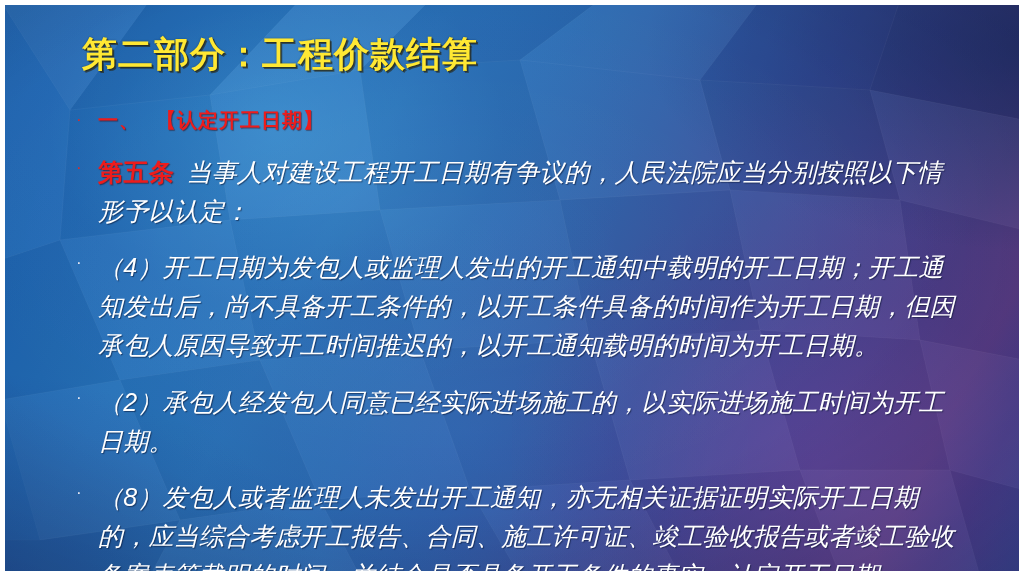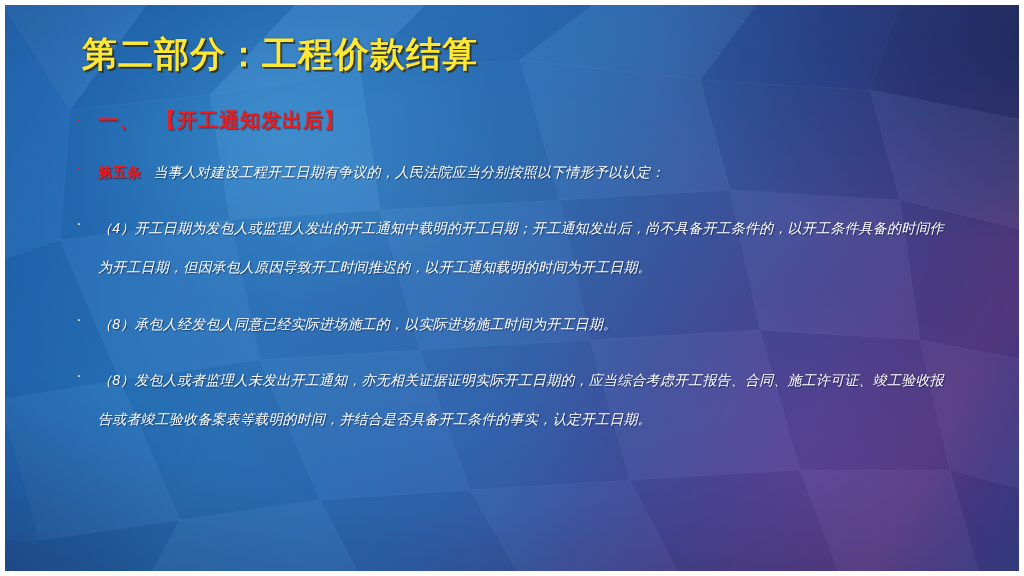--- a/index.html
+++ b/index.html
@@ -138,21 +138,21 @@
     line-height: 30px;
     color: #e8e8f2;
     text-align: left;
     user-select: none;
   }
   .dot-red { color: #d92b2b; }
 
   .ptext {
     flex: 1 1 auto;
     font-style: italic;
-    font-size: 14px;
+    font-size: 25px;
     line-height: 39px;
     letter-spacing: 0.2px;
     text-shadow: 1px 1px 1px rgba(10,20,50,0.55);
   }
 
   
   .p-heading .ptext {
     font-style: normal;
     font-weight: bold;
     font-size: 20px;
@@ -232,36 +232,36 @@
   <div class="bg-vignette"></div>
 
   <div class="content">
 
     <div class="title">第二部分：工程价款结算</div>
 
     <div class="body-block">
 
       <div class="para p-heading p1">
         <span class="dot dot-red">·</span>
-        <span class="ptext"><span>一、</span><span class="gap"></span><span>【开工通知发出后】</span></span>
+        <span class="ptext"><span>一、</span><span class="gap"></span><span>【认定开工日期】</span></span>
       </div>
 
       <div class="para p2">
         <span class="dot dot-red">·</span>
         <span class="ptext"><span class="lead-label">第五条</span><span class="lead-gap"></span><span>当事人对建设工程开工日期有争议的，人民法院应当分别按照以下情形予以认定：</span></span>
       </div>
 
       <div class="para p3">
         <span class="dot">·</span>
         <span class="ptext">（4）开工日期为发包人或监理人发出的开工通知中载明的开工日期；开工通知发出后，尚不具备开工条件的，以开工条件具备的时间作为开工日期，但因承包人原因导致开工时间推迟的，以开工通知载明的时间为开工日期。</span>
       </div>
 
       <div class="para p4">
         <span class="dot">·</span>
-        <span class="ptext">（8）承包人经发包人同意已经实际进场施工的，以实际进场施工时间为开工日期。</span>
+        <span class="ptext">（2）承包人经发包人同意已经实际进场施工的，以实际进场施工时间为开工日期。</span>
       </div>
 
       <div class="para p5">
         <span class="dot">·</span>
         <span class="ptext">（8）发包人或者监理人未发出开工通知，亦无相关证据证明实际开工日期的，应当综合考虑开工报告、合同、施工许可证、竣工验收报告或者竣工验收备案表等载明的时间，并结合是否具备开工条件的事实，认定开工日期。</span>
       </div>
 
     </div>
   </div>
 

